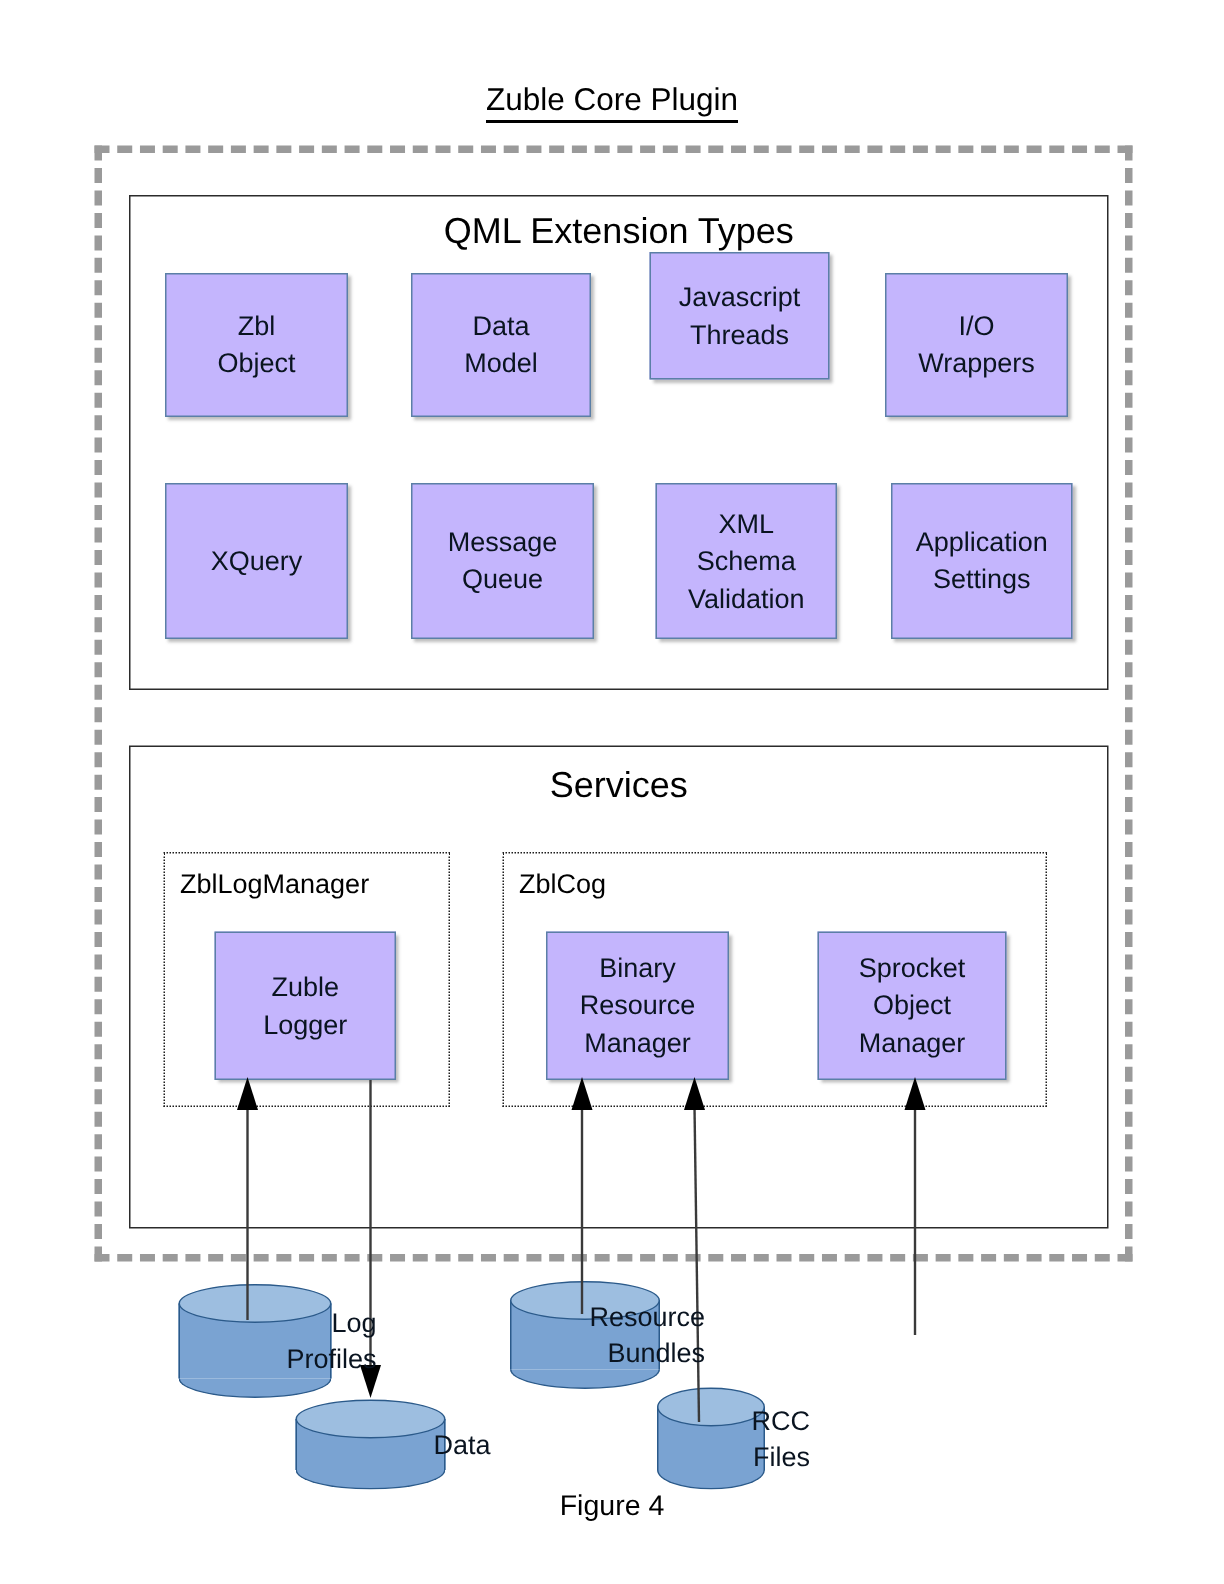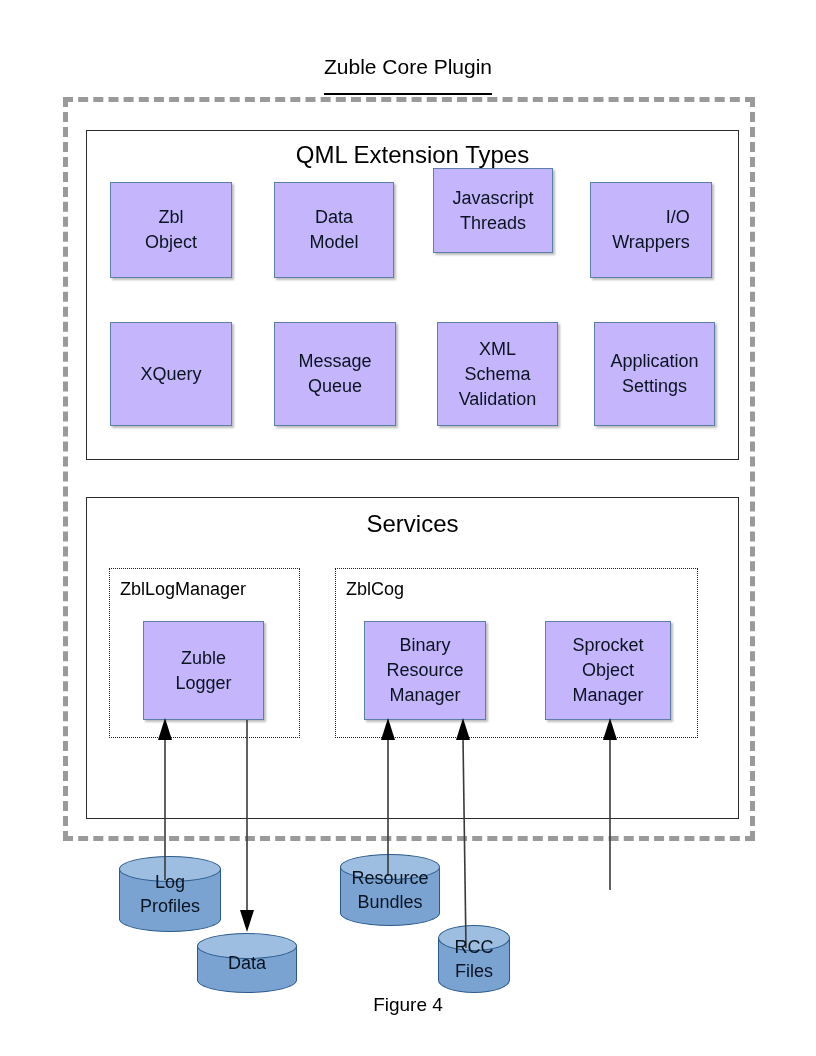--- a/index.html
+++ b/index.html
@@ -27,21 +27,21 @@
   #diagram-title {
     left: 0; top: 54px;
     width: 816px;
     text-align: center;
     font-size: 21px;
     line-height: 26px;
     color: #000;
   }
   #diagram-title span {
     border-bottom: 2px solid #000;
-    padding-bottom: 15px;
+    padding-bottom: 2px;
   }
 
   
   #plugin-frame {
     left: 63px; top: 97px;
     width: 692px; height: 744px;
     border: 5px dashed #9a9a9a;
   }
 
   
@@ -77,21 +77,21 @@
     color: #0a1420;
     white-space: pre-line;
     padding: 0 2px;
   }
   .blue-box.overflow { overflow: visible; }
 
   
   #box-zbl-object       { left: 110px; top: 182px; width: 122px; height: 96px; }
   #box-data-model       { left: 274px; top: 182px; width: 120px; height: 96px; }
   #box-javascript-threads { left: 433px; top: 168px; width: 120px; height: 85px; }
-  #box-io-wrappers      { left: 590px; top: 182px; width: 122px; height: 96px; text-align: right; }
+  #box-io-wrappers      { left: 590px; top: 182px; width: 122px; height: 96px; }
 
   
   #box-xquery           { left: 110px; top: 322px; width: 122px; height: 104px; }
   #box-message-queue    { left: 274px; top: 322px; width: 122px; height: 104px; }
   #box-xml-schema-validation { left: 437px; top: 322px; width: 121px; height: 104px; }
   #box-application-settings  { left: 594px; top: 322px; width: 121px; height: 104px; }
 
   
   .group-box {
     border: 1.6px dotted #1d1d1d;
@@ -141,21 +141,21 @@
     border: 1.4px solid #2b5a8a;
     border-top: none;
     box-sizing: border-box;
     clip-path: inset(50% 0 -2px 0);
   }
   .cyl-label {
     position: absolute;
     left: -30px; right: -30px;
     top: 50%;
     transform: translateY(-50%);
-    text-align: center;
+    text-align: right;
     font-size: 18px;
     line-height: 24px;
     color: #0a1420;
     white-space: pre-line;
     z-index: 3;
   }
 
   #cyl-log-profiles   { left: 119px; top: 856px; width: 102px; height: 76px; }
   #cyl-logs           { left: 197px; top: 933px; width: 100px; height: 60px; }
   #cyl-resource-bundles { left: 340px; top: 854px; width: 100px; height: 72px; }

